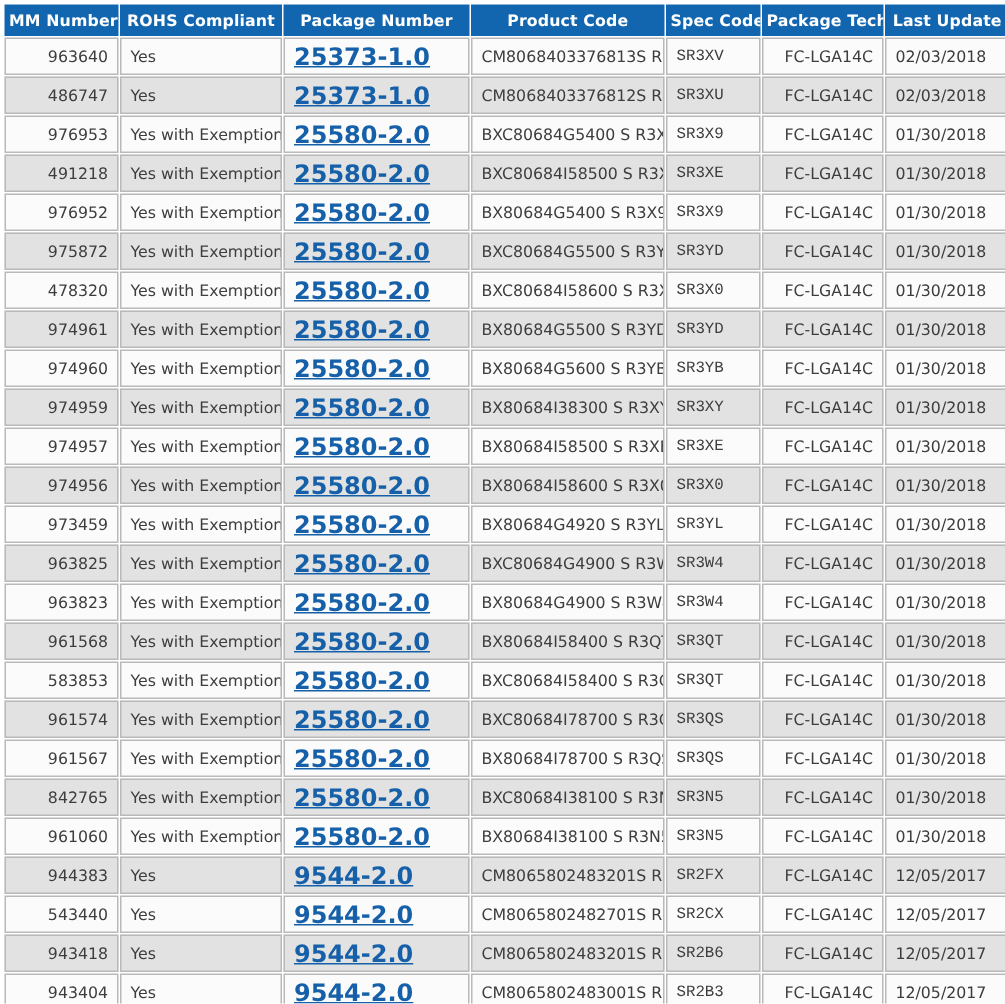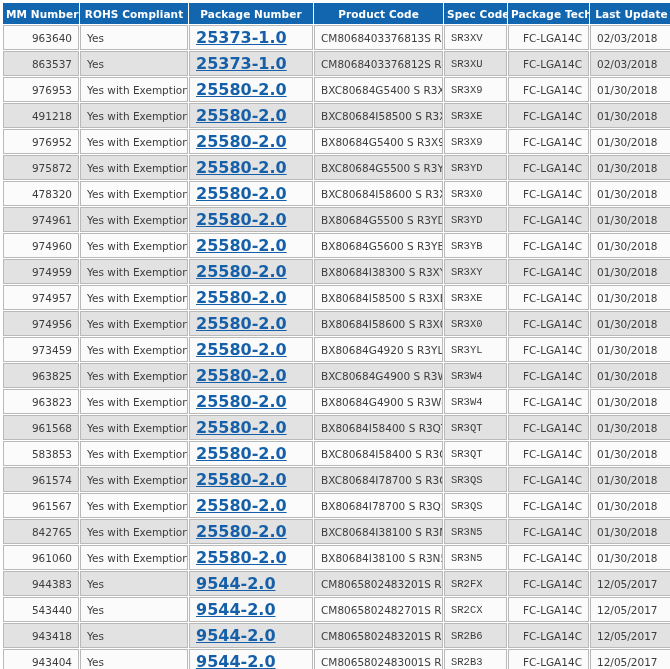--- a/index.html
+++ b/index.html
@@ -117,21 +117,21 @@
         <tr class="odd">
           <td class="c-mm">963640</td>
           <td class="c-rohs">Yes</td>
           <td class="c-pkgnum"><a class="pkg-link" href="#">25373-1.0</a></td>
           <td class="c-prodcode">CM8068403376813S R3XV</td>
           <td class="c-spec">SR3XV</td>
           <td class="c-pkgtech">FC-LGA14C</td>
           <td class="c-update">02/03/2018</td>
         </tr>
         <tr class="even">
-          <td class="c-mm">863537</td>
+          <td class="c-mm">486747</td>
           <td class="c-rohs">Yes</td>
           <td class="c-pkgnum"><a class="pkg-link" href="#">25373-1.0</a></td>
           <td class="c-prodcode">CM8068403376812S R3XU</td>
           <td class="c-spec">SR3XU</td>
           <td class="c-pkgtech">FC-LGA14C</td>
           <td class="c-update">02/03/2018</td>
         </tr>
         <tr class="odd">
           <td class="c-mm">976953</td>
           <td class="c-rohs">Yes with Exemption</td>

